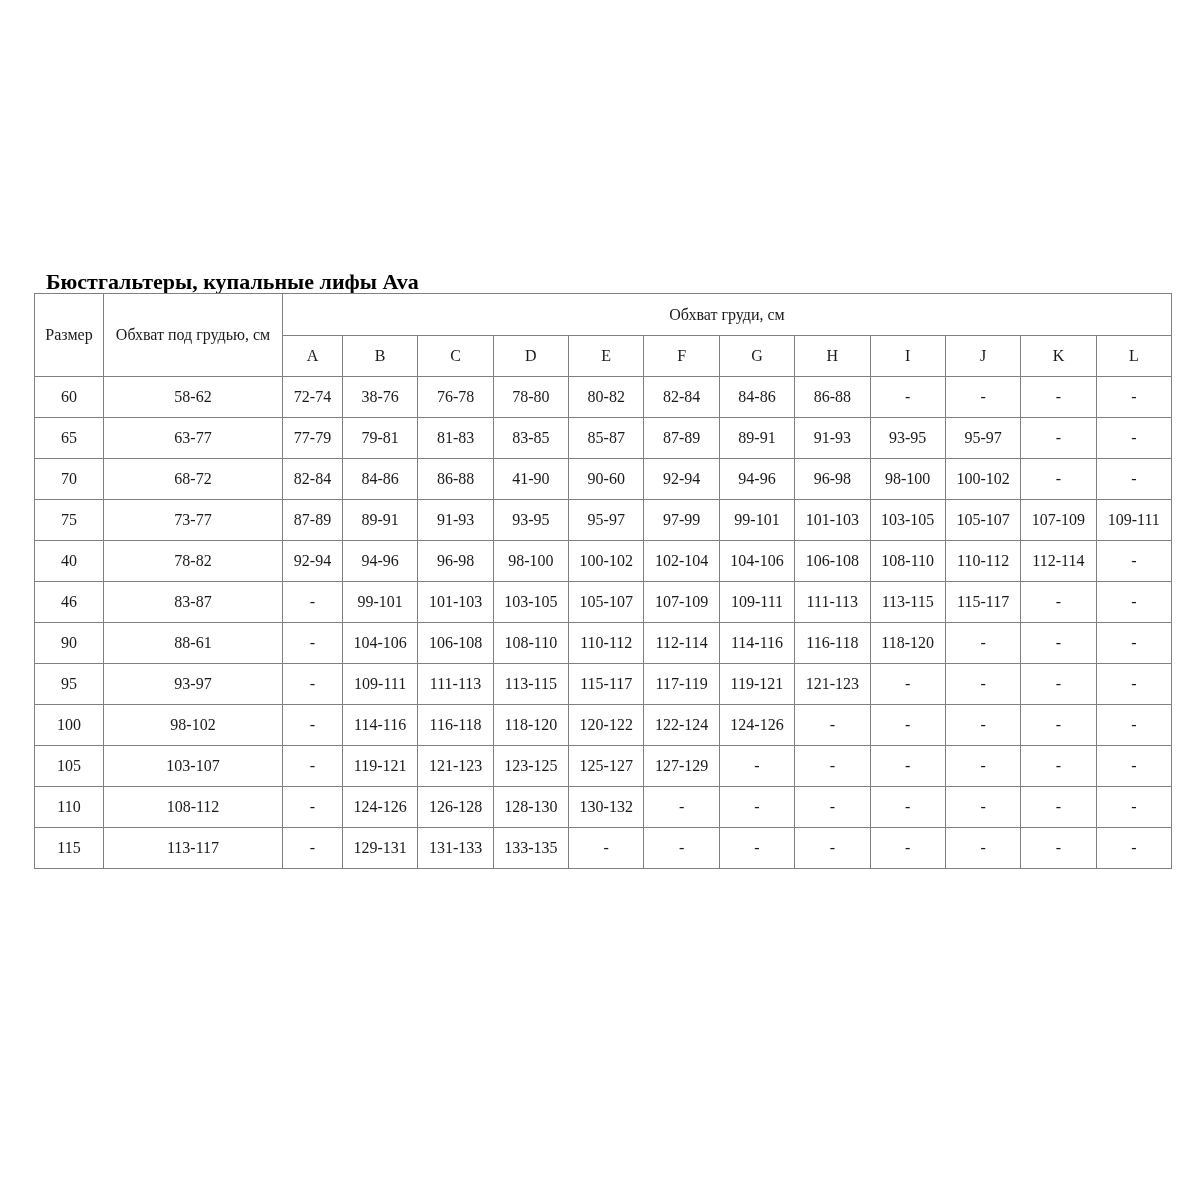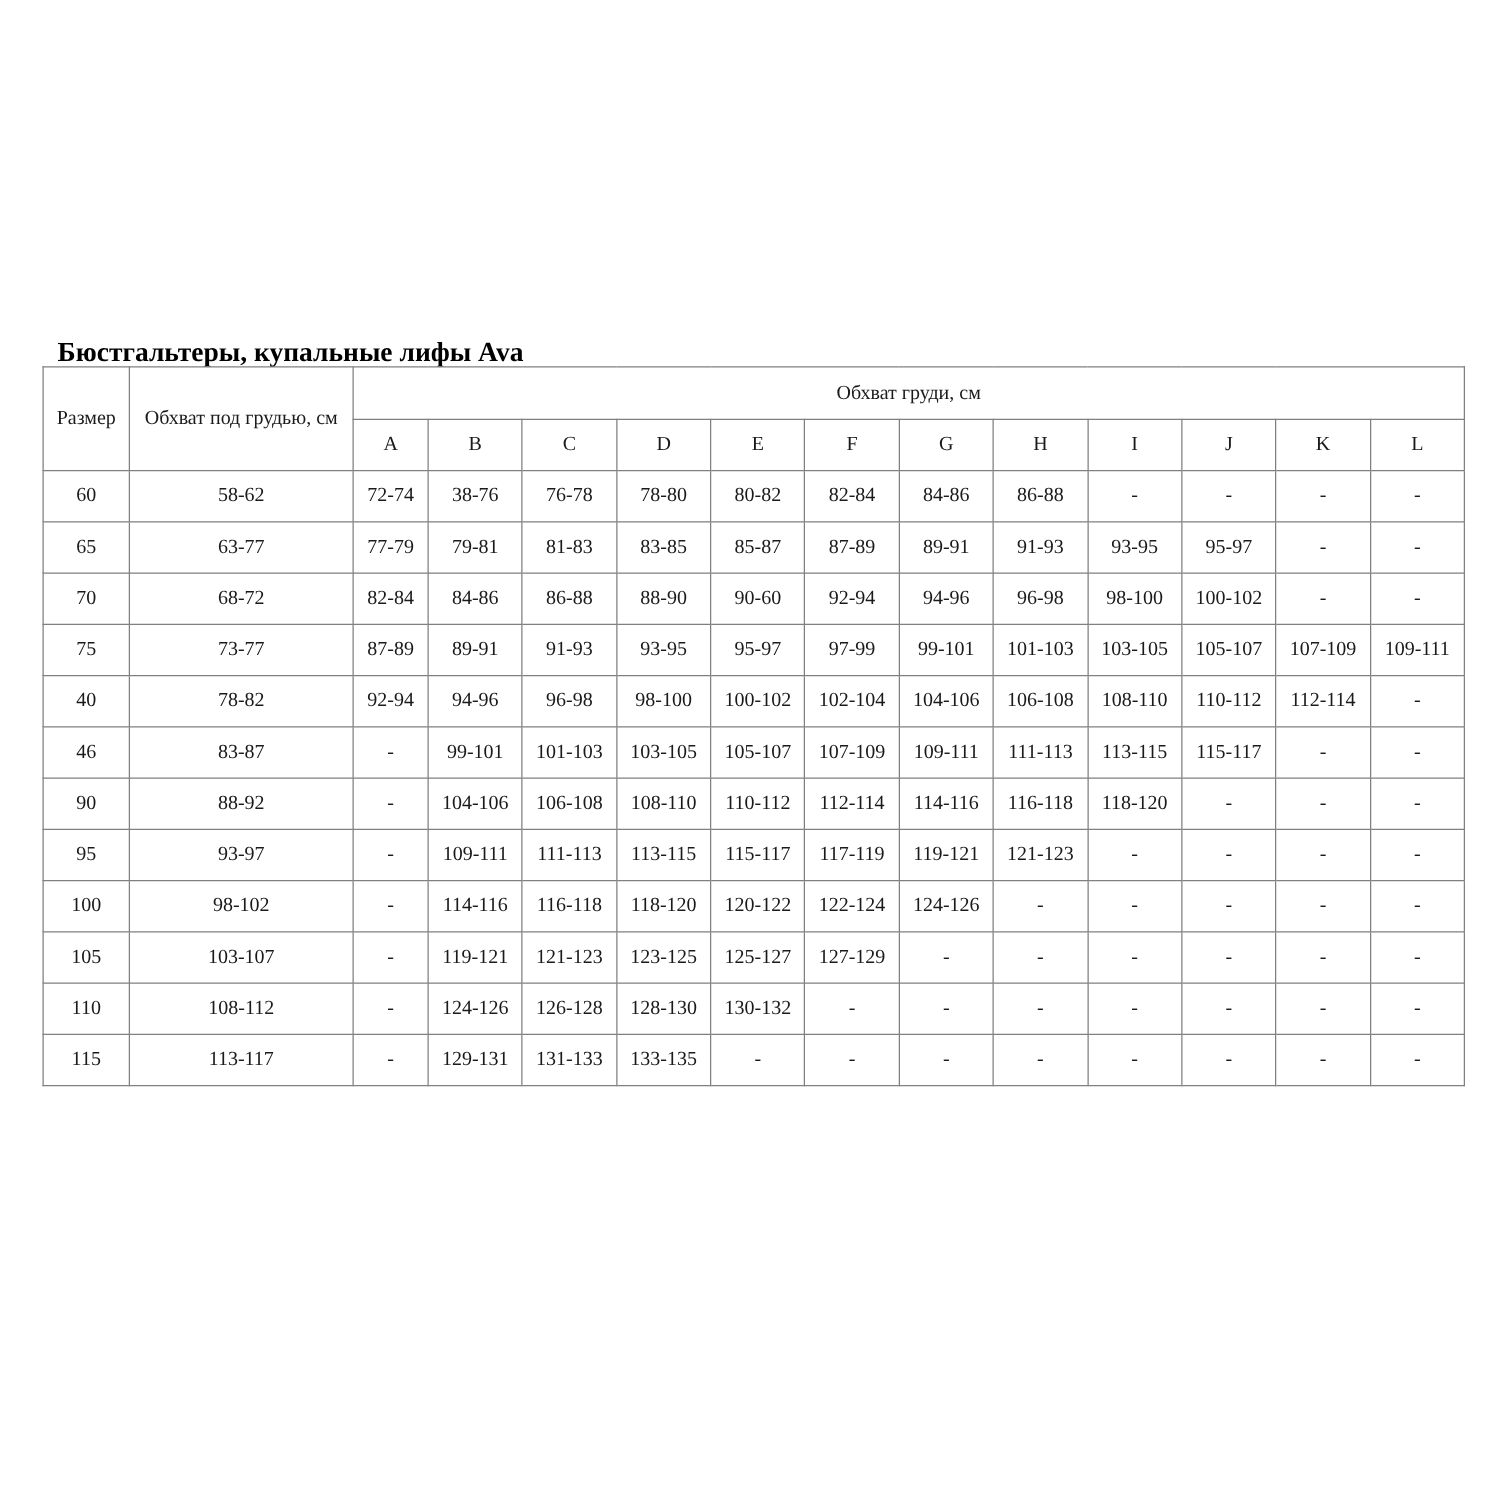--- a/index.html
+++ b/index.html
@@ -113,21 +113,21 @@
         <td>95-97</td>
         <td>-</td>
         <td>-</td>
       </tr>
       <tr>
         <td>70</td>
         <td>68-72</td>
         <td>82-84</td>
         <td>84-86</td>
         <td>86-88</td>
-        <td>88-90</td>
+        <td>41-90</td>
         <td>90-60</td>
         <td>92-94</td>
         <td>94-96</td>
         <td>96-98</td>
         <td>98-100</td>
         <td>100-102</td>
         <td>-</td>
         <td>-</td>
       </tr>
       <tr>
@@ -173,21 +173,21 @@
         <td>107-109</td>
         <td>109-111</td>
         <td>111-113</td>
         <td>113-115</td>
         <td>115-117</td>
         <td>-</td>
         <td>-</td>
       </tr>
       <tr>
         <td>90</td>
-        <td>88-92</td>
+        <td>88-61</td>
         <td>-</td>
         <td>104-106</td>
         <td>106-108</td>
         <td>108-110</td>
         <td>110-112</td>
         <td>112-114</td>
         <td>114-116</td>
         <td>116-118</td>
         <td>118-120</td>
         <td>-</td>

